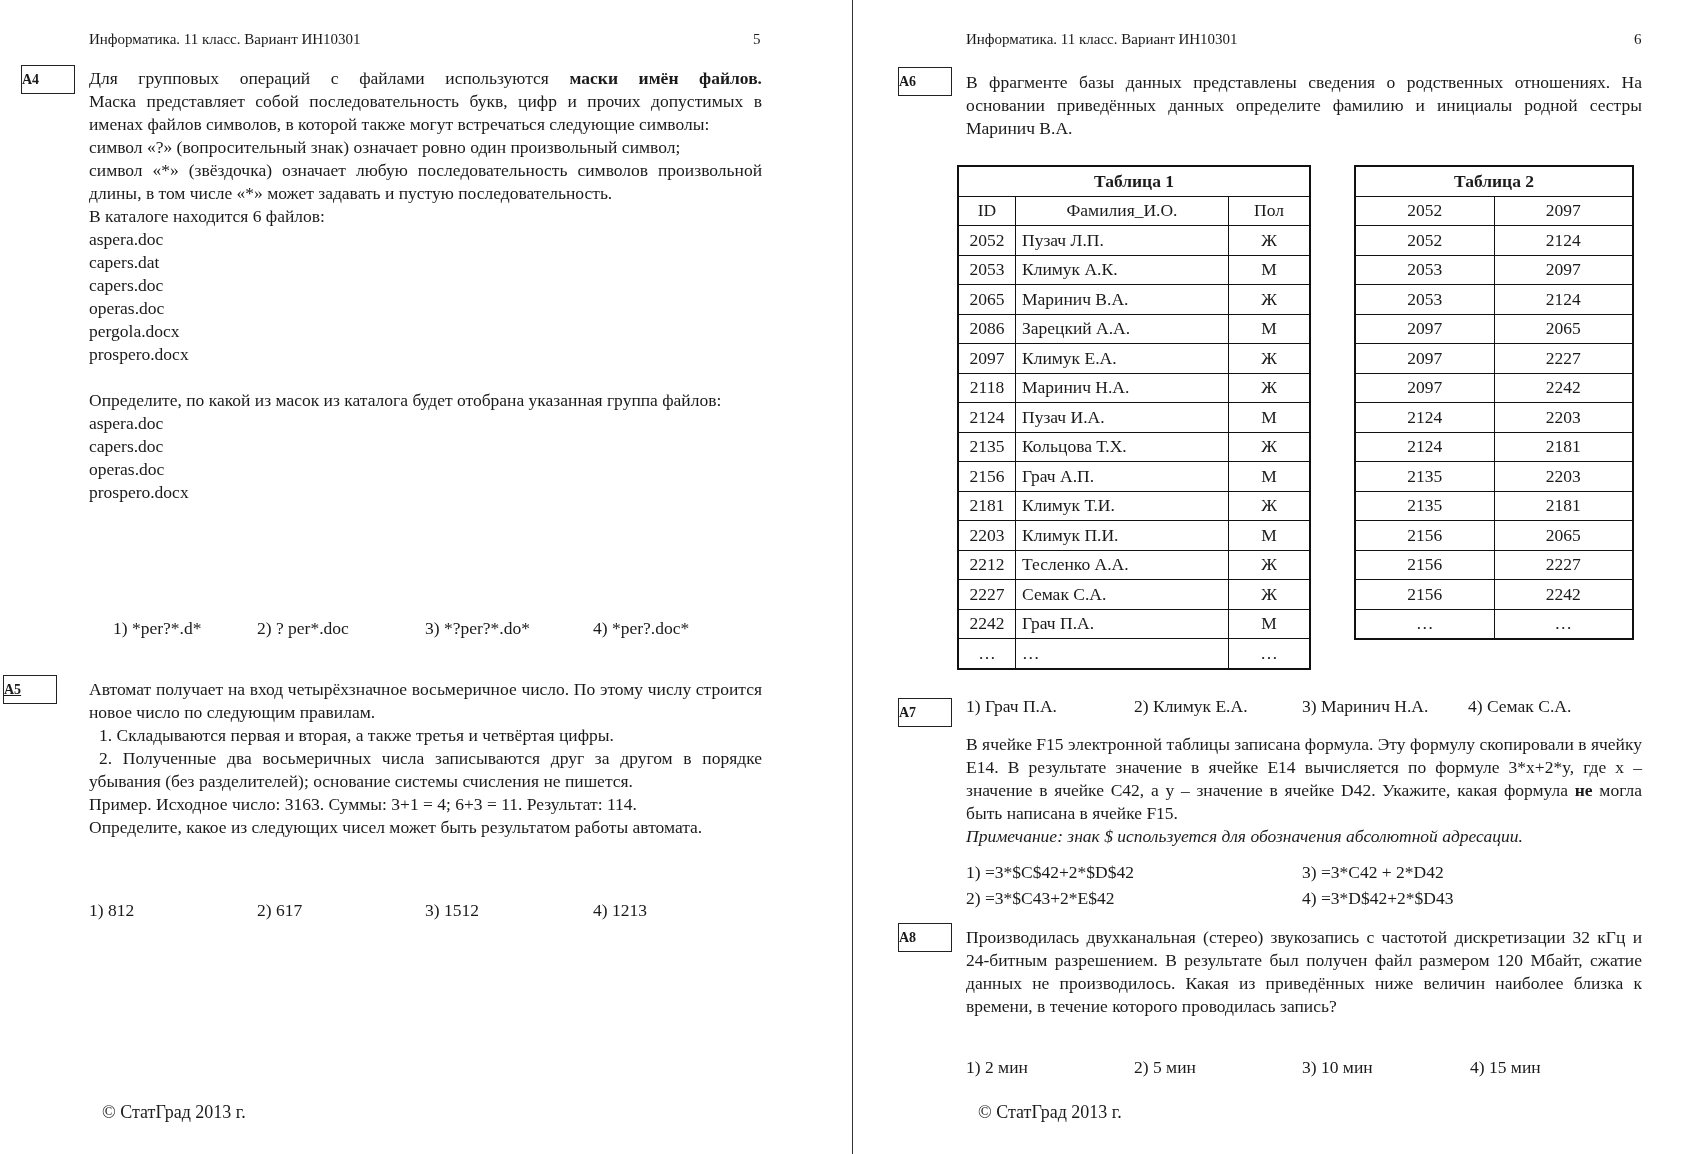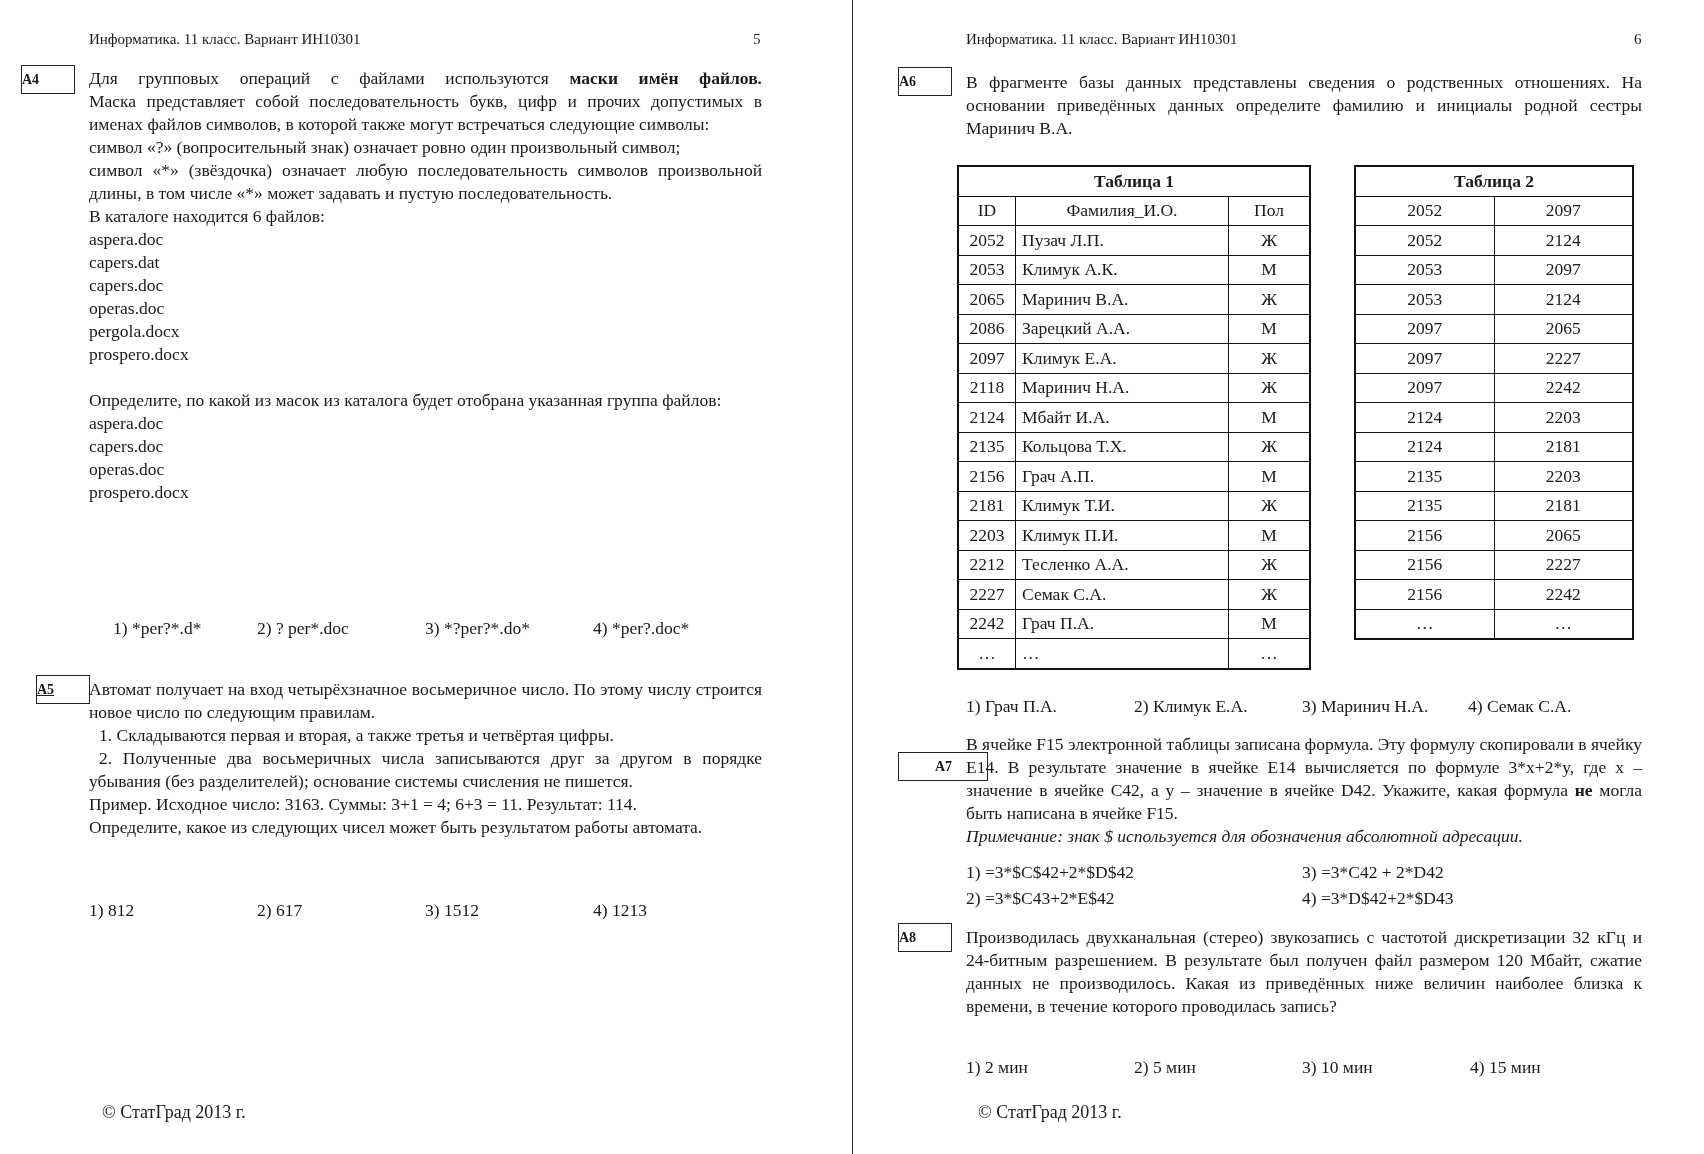--- a/index.html
+++ b/index.html
@@ -65,21 +65,21 @@
       <span class="line">prospero.docx</span>
     </div>
   </div>
   <div class="answers" style="left:89px; top:617px; width:673px; height:23px;">
     <span class="opt" style="left:0px;margin-left:24px;">1)  *per?*.d*</span>
     <span class="opt" style="left:168px;">2)  ? per*.doc</span>
     <span class="opt" style="left:336px;">3)  *?per?*.do*</span>
     <span class="opt" style="left:504px;">4)  *per?.doc*</span>
   </div>
 
-  <div class="qbox" style="left:36px; top:675px;text-decoration:underline;">A5</div>
+  <div class="qbox" style="left:3px; top:675px;text-decoration:underline;">A5</div>
   <div class="txt" style="left:89px; top:678px; width:673px;">
     <p>Автомат получает на вход четырёхзначное восьмеричное число. По этому числу строится новое число по следующим правилам.</p>
     <p style="padding-left:10px; text-align:left;">1. Складываются первая и вторая, а также третья и четвёртая цифры.</p>
     <p style="text-indent:10px;">2. Полученные два восьмеричных числа записываются друг за другом в порядке убывания (без разделителей); основание системы счисления не пишется.</p>
     <p style="text-align:left;">Пример. Исходное число: 3163. Суммы: 3+1 = 4; 6+3 = 11. Результат: 114.</p>
     <p>Определите, какое из следующих чисел может быть результатом работы автомата.</p>
   </div>
   <div class="answers" style="left:89px; top:899px; width:673px; height:23px;">
     <span class="opt" style="left:0px;">1)  812</span>
     <span class="opt" style="left:168px;">2)  617</span>
@@ -136,21 +136,21 @@
           <td class="l">Климук Е.А.</td>
           <td class="c">Ж</td>
         </tr>
         <tr>
           <td class="c">2118</td>
           <td class="l">Маринич Н.А.</td>
           <td class="c">Ж</td>
         </tr>
         <tr>
           <td class="c">2124</td>
-          <td class="l">Мбайт И.А.</td>
+          <td class="l">Пузач И.А.</td>
           <td class="c">М</td>
         </tr>
         <tr>
           <td class="c">2135</td>
           <td class="l">Кольцова Т.Х.</td>
           <td class="c">Ж</td>
         </tr>
         <tr>
           <td class="c">2156</td>
           <td class="l">Грач А.П.</td>
@@ -259,21 +259,21 @@
       </tbody>
   </table>
 
   <div class="answers" style="left:113px; top:695px; width:676px; height:23px;">
     <span class="opt" style="left:0px;">1)  Грач П.А.</span>
     <span class="opt" style="left:168px;">2)  Климук Е.А.</span>
     <span class="opt" style="left:336px;">3)  Маринич Н.А.</span>
     <span class="opt" style="left:502px;">4)  Семак С.А.</span>
   </div>
 
-  <div class="qbox" style="left:45px; top:752px;padding-left:36px;">A7</div>
+  <div class="qbox" style="left:45px; top:698px;">A7</div>
   <div class="txt" style="left:113px; top:733px; width:676px;">
     <p><span>В ячейке F15 электронной таблицы записана формула. Эту формулу скопировали в ячейку E14. В результате значение в ячейке E14 вычисляется по формуле 3*x+2*y, где x – значение в ячейке C42, а y – значение в ячейке D42. Укажите, какая формула </span><span class="bold">не</span><span> могла быть написана в ячейке F15.</span></p>
     <p class="ital" style="text-align:left;">Примечание: знак $ используется для обозначения абсолютной адресации.</p>
   </div>
   <div class="answers" style="left:113px; top:861px; width:676px; height:50px;">
     <span class="opt" style="left:0px; top:0px;">1)  =3*$C$42+2*$D$42</span>
     <span class="opt" style="left:0px; top:26px;">2)  =3*$C43+2*E$42</span>
     <span class="opt" style="left:336px; top:0px;">3)  =3*C42 + 2*D42</span>
     <span class="opt" style="left:336px; top:26px;">4)  =3*D$42+2*$D43</span>
   </div>

